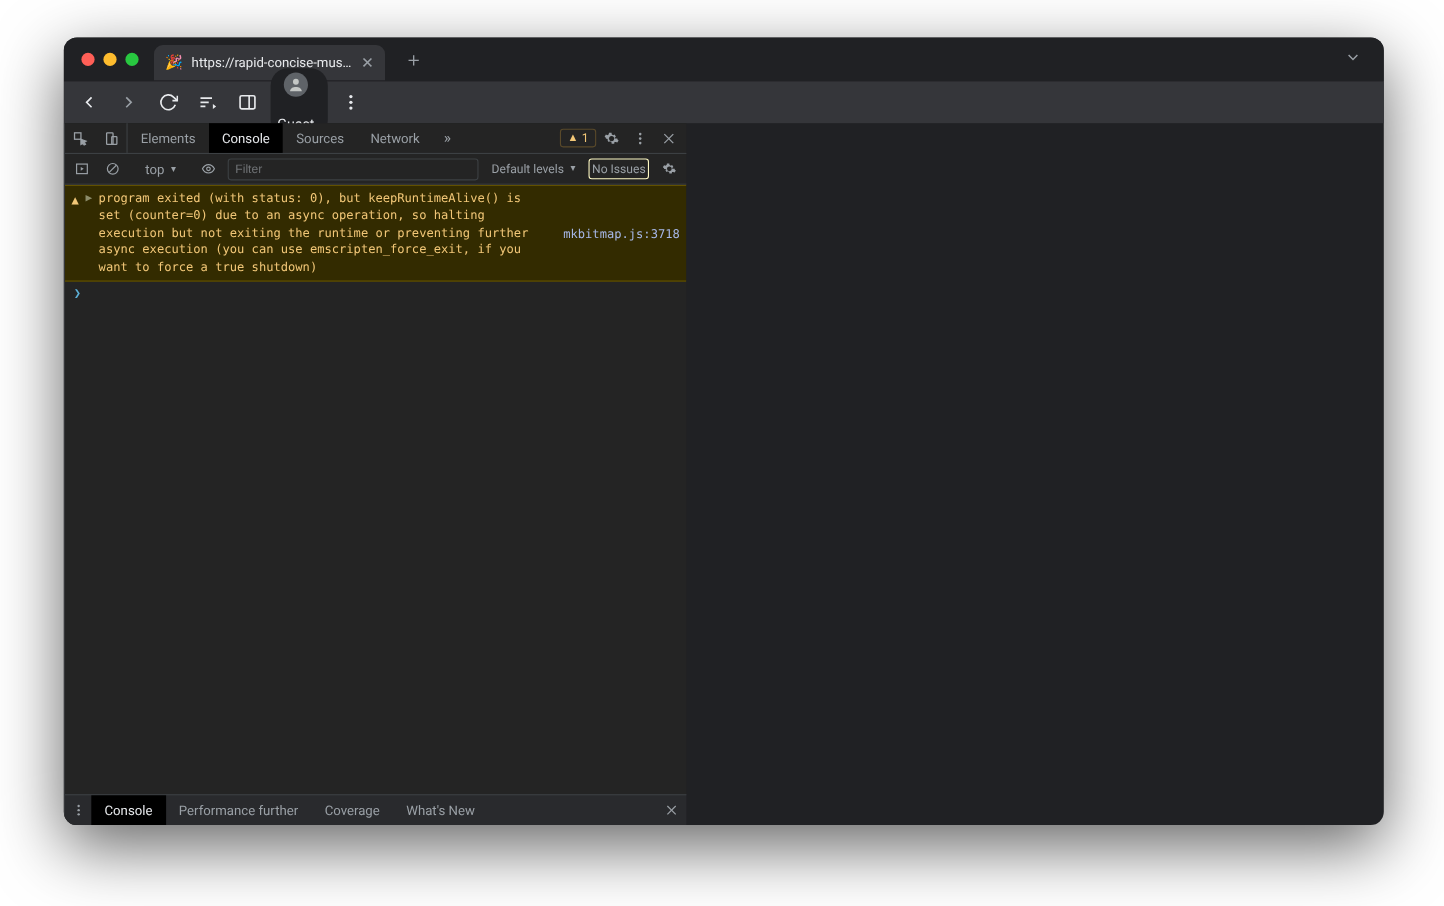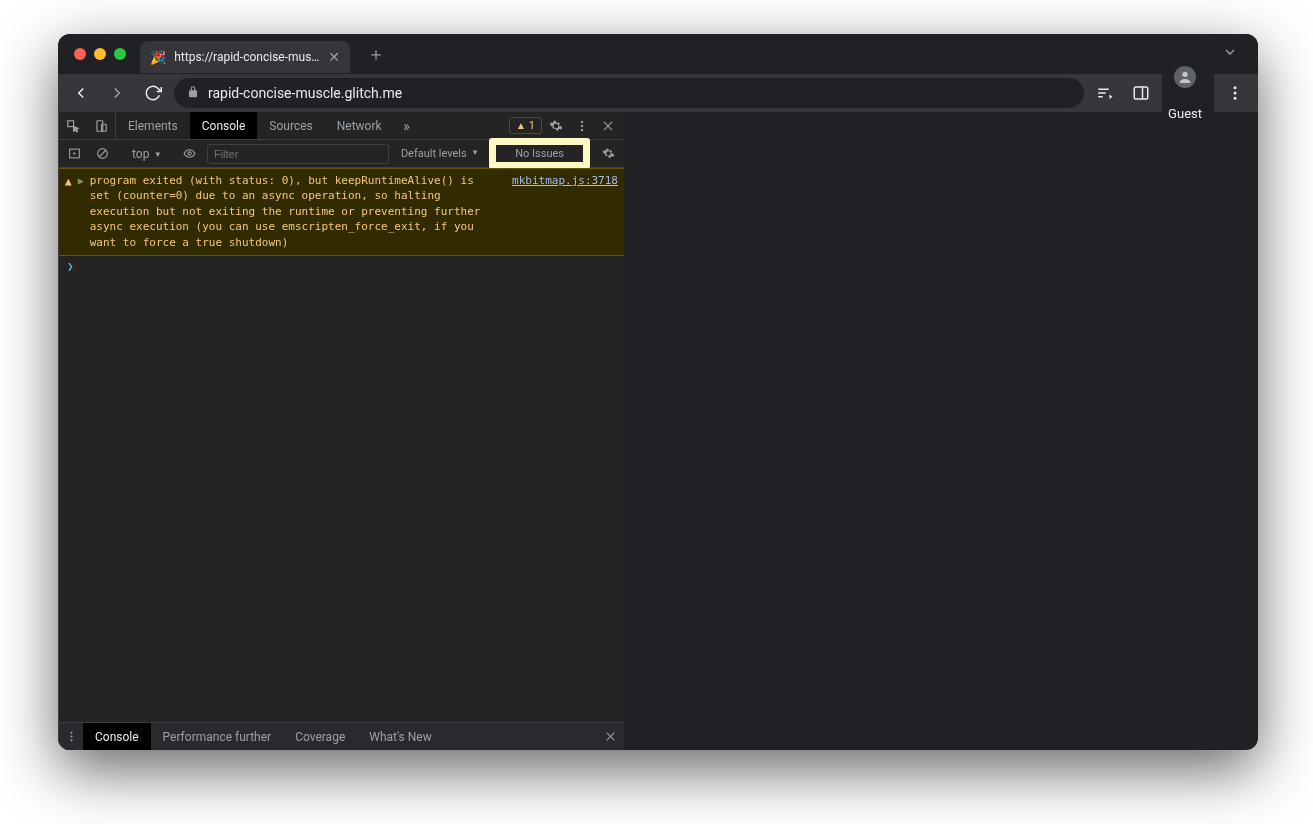--- a/index.html
+++ b/index.html
@@ -193,22 +193,22 @@
     color: #e8eaed; padding: 0 6px; font-size: 11px;
   }
   .filter-input::placeholder { color: #6f7275; }
   .levels-select {
     display: flex; align-items: flex-start; gap: 4px;
     padding: 0 6px; font-size: 11px; color: #9aa0a6; cursor: pointer;
     white-space: nowrap;
   }
   .levels-select::after { content: "▾"; font-size: 9px; margin-left: 2px; }
   .issues-btn {
-    border: 7px solid #fef9c3; border-radius: 3px;
-    padding: 2px 19px; font-size: 11px; color: #9aa0a6;
+    border: 1px solid #fef9c3; border-radius: 3px;
+    padding: 2px 2px; font-size: 11px; color: #9aa0a6;
     cursor: pointer; white-space: nowrap;
   }
   
   .console-body {
     flex: 1; overflow: auto;
     font-family: Menlo, Consolas, monospace;
     font-size: 11px;
     background: #242424;
   }
   .log-warn {
@@ -217,22 +217,22 @@
     border-top: 1px solid #665500;
     border-bottom: 1px solid #665500;
     padding: 4px 6px 5px 6px;
     gap: 6px;
     line-height: 1.4;
   }
   .log-warn .tri { color: #f2c777; font-size: 11px; margin-top: 1px; flex-shrink: 0; }
   .log-warn .arrow-right { color: #8c8c6a; font-size: 10px; margin-top: 1px; flex-shrink: 0; }
   .log-msg { flex: 1; white-space: pre-wrap; word-break: break-word; }
   .log-src {
-    color: #a7b8e8; text-decoration: underline;
-    cursor: pointer; white-space: nowrap; margin-left: 8px;
+    color: #a7b8e8; 
+    cursor: pointer; white-space: nowrap; margin-left: 8px; margin-top: 32px;
   }
   .prompt-row {
     display: flex; align-items: center;
     padding: 4px 8px; color: #5db0d7;
   }
   .prompt-chevron { color: #5db0d7; font-size: 11px; margin-right: 6px; }
   
   .dt-drawer {
     height: 28px; display: flex; align-items: stretch;
     border-top: 1px solid #3c4043;
@@ -287,28 +287,20 @@
     <div class="tb-btn">
       <svg viewBox="0 0 24 24" fill="none" stroke="currentColor" stroke-width="2">
           <polyline points="9 18 15 12 9 6"></polyline>
         </svg>
     </div>
     <div class="tb-btn enabled">
       <svg viewBox="0 0 24 24" fill="none" stroke="currentColor" stroke-width="2">
           <path d="M23 4v6h-6"></path>
           <path d="M20.49 15a9 9 0 1 1-2.12-9.36L23 10"></path>
         </svg>
-    </div>
-    <div class="address-bar">
-      <span class="lock-icon">
-        <svg viewBox="0 0 24 24" width="14" height="14" fill="currentColor">
-            <path d="M12 2a4 4 0 0 0-4 4v3H7a2 2 0 0 0-2 2v8a2 2 0 0 0 2 2h10a2 2 0 0 0 2-2v-8a2 2 0 0 0-2-2h-1V6a4 4 0 0 0-4-4zm-2 4a2 2 0 1 1 4 0v3h-4V6z"></path>
-          </svg>
-      </span>
-      <span>rapid-concise-muscle.glitch.me</span>
     </div>
     <div class="tb-btn enabled">
       <svg viewBox="0 0 24 24" fill="none" stroke="currentColor" stroke-width="2">
           <path d="M3 17h6M3 12h10M3 7h14"></path>
           <polygon points="18 14 22 17 18 20" fill="currentColor" stroke="none"></polygon>
         </svg>
     </div>
     <div class="tb-btn enabled">
       <svg viewBox="0 0 24 24" fill="none" stroke="currentColor" stroke-width="2">
           <rect x="3" y="4" width="18" height="16" rx="2"></rect>

